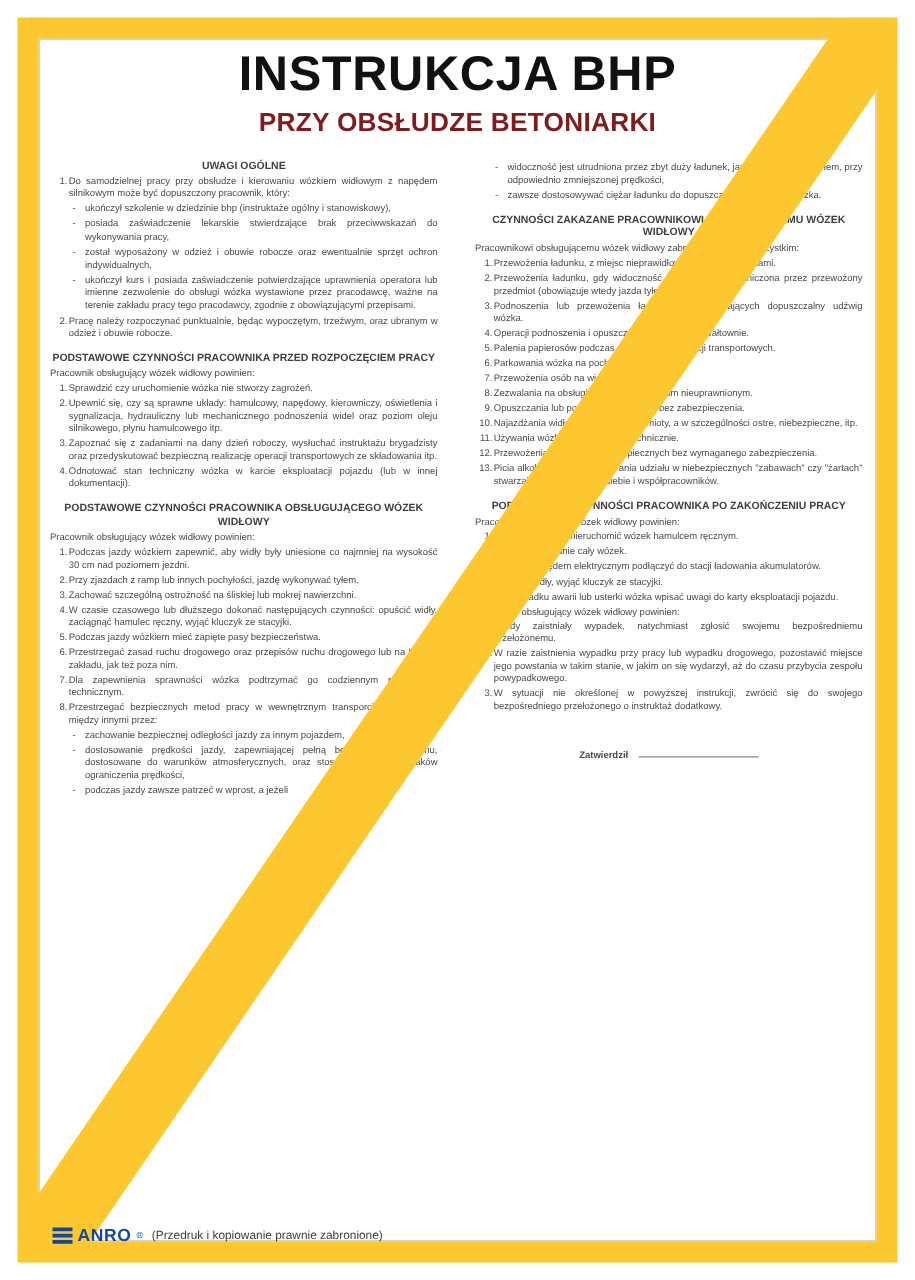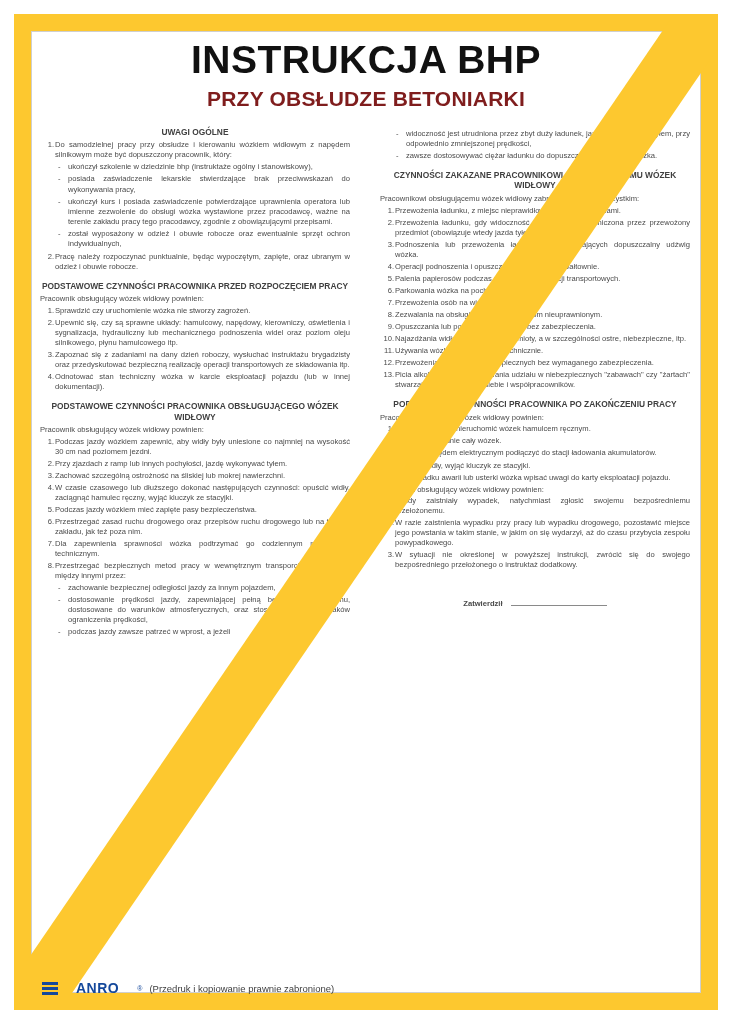--- a/index.html
+++ b/index.html
@@ -167,21 +167,21 @@
     position: absolute;
     left: 42px;
     bottom: 28px;
     display: flex;
     align-items: center;
     gap: 7px;
   }
   .logo {
     display: flex;
     align-items: center;
-    gap: 18px;
+    gap: 4px;
   }
   .logo-mark {
     width: 16px;
     height: 13px;
     background:
       linear-gradient(#14489b 0 0) left top/100% 3px no-repeat,
       linear-gradient(#14489b 0 0) left 5px/100% 3px no-repeat,
       linear-gradient(#14489b 0 0) left 10px/100% 3px no-repeat;
   }
   .logo-text {
@@ -217,25 +217,25 @@
 
       <div class="col">
 
         <div class="sect-head first">UWAGI OGÓLNE</div>
         <ol class="num">
           <li>
             <span>Do samodzielnej pracy przy obsłudze i kierowaniu wózkiem widłowym z napędem silnikowym może być dopuszczony pracownik, który:</span>
             <ul class="dash">
               <li>ukończył szkolenie w dziedzinie bhp (instruktaże ogólny i stanowiskowy),</li>
               <li>posiada zaświadczenie lekarskie stwierdzające brak przeciwwskazań do wykonywania pracy,</li>
+              <li>został wyposażony w odzież i obuwie robocze oraz ewentualnie sprzęt ochron indywidualnych,</li>
               <li>ukończył kurs i posiada zaświadczenie potwierdzające uprawnienia operatora lub imienne zezwolenie do obsługi wózka wystawione przez pracodawcę, ważne na terenie zakładu pracy tego pracodawcy, zgodnie z obowiązującymi przepisami.</li>
-              <li>został wyposażony w odzież i obuwie robocze oraz ewentualnie sprzęt ochron indywidualnych,</li>
             </ul>
           </li>
-          <li>Pracę należy rozpoczynać punktualnie, będąc wypoczętym, zapięte, oraz ubranym w odzież i obuwie robocze.</li>
+          <li>Pracę należy rozpoczynać punktualnie, będąc wypoczętym, trzeźwym, oraz ubranym w odzież i obuwie robocze.</li>
         </ol>
 
         <div class="sect-head">PODSTAWOWE CZYNNOŚCI PRACOWNIKA PRZED ROZPOCZĘCIEM PRACY</div>
         <div class="lead">Pracownik obsługujący wózek widłowy powinien:</div>
         <ol class="num">
           <li>Sprawdzić czy uruchomienie wózka nie stworzy zagrożeń.</li>
           <li>Upewnić się, czy są sprawne układy: hamulcowy, napędowy, kierowniczy, oświetlenia i sygnalizacja, hydrauliczny lub mechanicznego podnoszenia widel oraz poziom oleju silnikowego, płynu hamulcowego itp.</li>
           <li>Zapoznać się z zadaniami na dany dzień roboczy, wysłuchać instruktażu brygadzisty oraz przedyskutować bezpieczną realizację operacji transportowych ze składowania itp.</li>
           <li>Odnotować stan techniczny wózka w karcie eksploatacji pojazdu (lub w innej dokumentacji).</li>
         </ol>

